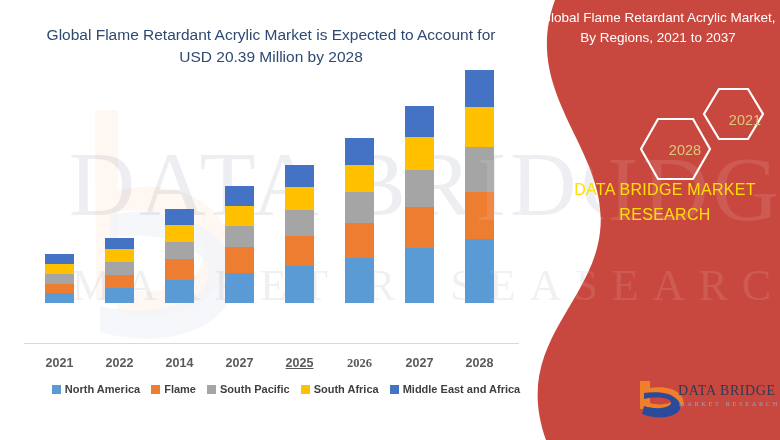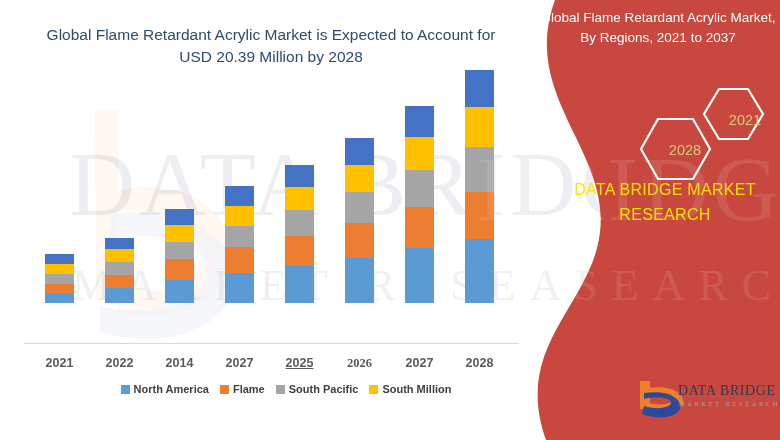--- a/index.html
+++ b/index.html
@@ -287,21 +287,25 @@
       <div class="legend-item">
         <span class="legend-swatch" style="background: rgb(237, 125, 49);"></span>
         <span class="legend-label">Flame</span>
       </div>
       <div class="legend-item">
         <span class="legend-swatch" style="background: rgb(165, 165, 165);"></span>
         <span class="legend-label">South Pacific</span>
       </div>
       <div class="legend-item">
         <span class="legend-swatch" style="background: rgb(255, 192, 0);"></span>
-        <span class="legend-label">South Million</span>
+        <span class="legend-label">South Africa</span>
+      </div>
+      <div class="legend-item">
+        <span class="legend-swatch" style="background: rgb(68, 114, 196);"></span>
+        <span class="legend-label">Middle East and Africa</span>
       </div>
     </div>
 
   <svg class="panel" viewBox="0 0 780 440" preserveAspectRatio="none">
     <path id="panel-shape" d="M 555 0 C 520 95, 610 150, 600 232 C 592 305, 512 345, 546 440 L 780 440 L 780 0 Z" fill="#c8483f"></path>
     <g opacity="0.10">
       <text x="660" y="220" text-anchor="middle" font-family="Liberation Serif, serif" font-size="92" fill="#ffffff" letter-spacing="4">BRIDGE</text>
       <text x="660" y="300" text-anchor="middle" font-family="Liberation Serif, serif" font-size="44" fill="#ffffff" letter-spacing="14">RESEARCH</text>
     </g>
   </svg>

